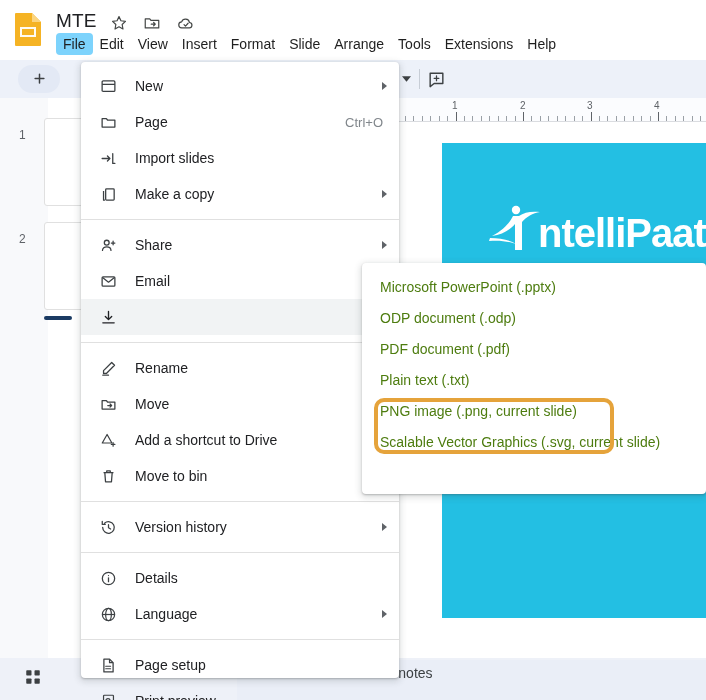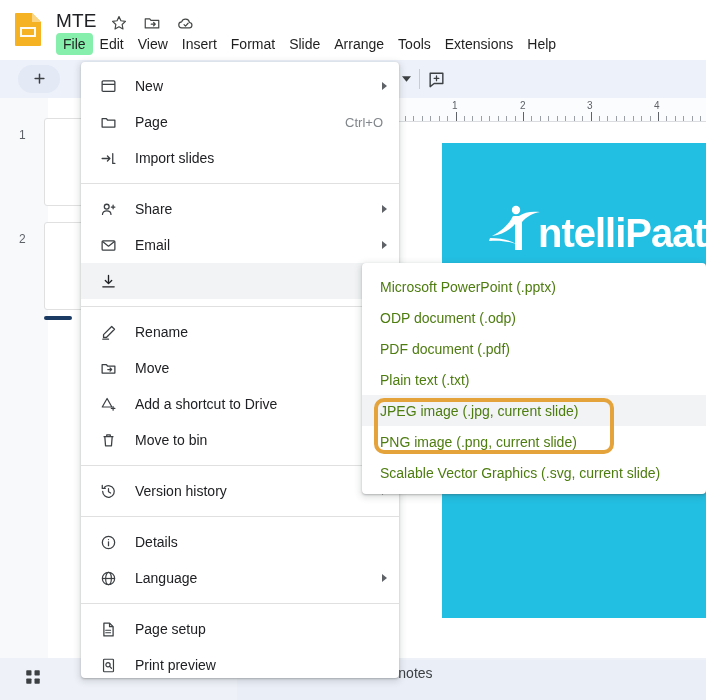--- a/index.html
+++ b/index.html
@@ -23,21 +23,21 @@
   }
   .title-icons { position:absolute; left:110px; top:14px; display:flex; gap:15px; align-items:center; }
   .title-icons .ti { width:18px; height:18px; display:block; color:#444746; }
 
   
   .menubar { position:absolute; left:56px; top:33px; display:flex; align-items:center; height:22px; }
   .menubar .mi {
     font-size:14px; color:#1f1f1f; padding:1px 7px; border-radius:4px; cursor:default;
     line-height:20px; white-space:nowrap;
   }
-  .menubar .mi.active { background:#86efac; }
+  .menubar .mi.active { background:#7dd3fc; }
 
   
   .toolbar { position:absolute; left:0; top:60px; width:706px; height:38px; background:#edf1f9; }
   .add-slide-btn {
     position:absolute; left:18px; top:65px; width:42px; height:28px;
     background:#e3e9f5; border-radius:14px;
   }
   .add-slide-plus {
     position:absolute; left:32px; top:71px; width:15px; height:15px; color:#3c4043;
   }
@@ -301,20 +301,30 @@
     <div class="mrow">
       <span class="micon">
         <svg class="svg-i" width="17" height="17" viewBox="0 0 24 24" fill="none" stroke="#3c4043" stroke-width="1.8" stroke-linecap="round" stroke-linejoin="round">
           <path d="M3 12h11M10.5 8.5l3.5 3.5-3.5 3.5"></path>
             <path d="M18 5v14h3"></path>
         </svg>
       </span>
       <span class="mlabel">Import slides</span>
     </div>
 
+    <div class="mrow">
+      <span class="micon">
+        <svg class="svg-i" width="17" height="17" viewBox="0 0 24 24" fill="none" stroke="#3c4043" stroke-width="1.8" stroke-linejoin="round">
+          <rect x="8" y="4" width="12" height="16" rx="1.2"></rect>
+            <path d="M5 7v13h2"></path>
+        </svg>
+      </span>
+      <span class="mlabel">Make a copy</span>
+      <span class="marrow"></span>
+    </div>
 
     <div class="msep"></div>
 
     <div class="mrow">
       <span class="micon">
         <svg class="svg-i" width="17" height="17" viewBox="0 0 24 24" fill="none" stroke="#3c4043" stroke-width="1.8" stroke-linecap="round" stroke-linejoin="round">
           <circle cx="9.5" cy="8" r="3.4"></circle>
             <path d="M3.5 19c0-3.3 2.7-5.2 6-5.2s6 1.9 6 5.2"></path>
             <path d="M18.5 6v5M16 8.5h5"></path>
         </svg>
@@ -449,20 +459,19 @@
       <span class="mlabel">Print preview</span>
     </div>
 
   </div>
 
   <div class="submenu">
     <div class="srow">Microsoft PowerPoint (.pptx)</div>
     <div class="srow">ODP document (.odp)</div>
     <div class="srow">PDF document (.pdf)</div>
     <div class="srow">Plain text (.txt)</div>
-    <div class="srow hl">JPEG image (.jpg, current slide)</div>
     <div class="srow">PNG image (.png, current slide)</div>
     <div class="srow">Scalable Vector Graphics (.svg, current slide)</div>
   </div>
 
   <div class="highlight-box"></div>
 
 </div>
 
 </body></html>

